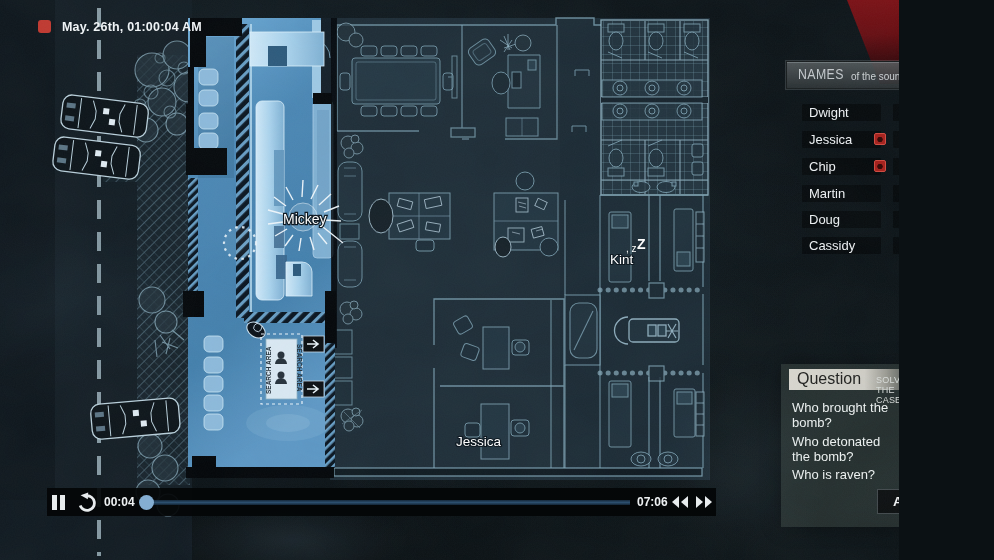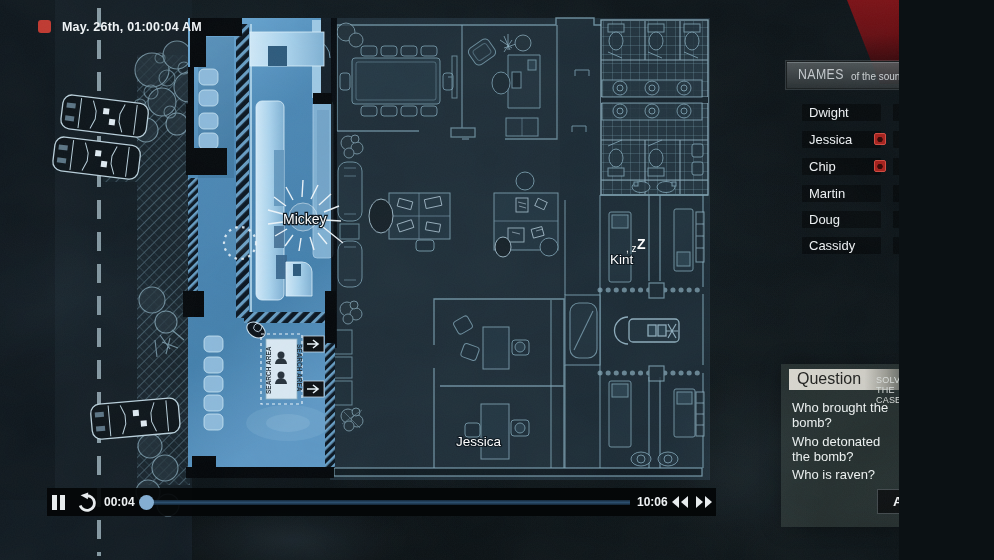--- a/index.html
+++ b/index.html
@@ -688,21 +688,21 @@
       <path d="M10.4 3.8 A7.3 7.3 0 1 1 4.2 13.5" fill="none" stroke="#e8ecee" stroke-width="2.8"></path>
       <path d="M12.2 0.4 L11.8 7.2 L4.6 3.2 Z" fill="#e8ecee"></path>
     </svg>
 
     <div class="abs" style="left:57px;top:7px;color:#eef1f3;font-size:12px;font-weight:700;transform:translateZ(0);">00:04</div>
 
     <div class="abs" style="left:99px;top:12px;width:484px;height:5px;background:linear-gradient(#15293c,#2c4f6e,#122434);"></div>
 
     <div class="abs" style="left:92px;top:7px;width:15px;height:15px;border-radius:50%;background:#84aed2;"></div>
 
-    <div class="abs" style="left:590px;top:7px;color:#eef1f3;font-size:12px;font-weight:700;transform:translateZ(0);">10:06</div>
+    <div class="abs" style="left:590px;top:7px;color:#eef1f3;font-size:12px;font-weight:700;transform:translateZ(0);">07:06</div>
 
     <svg class="abs" style="left:624px;top:6px" width="18" height="16" viewBox="0 0 18 16">
       <path d="M8 2 L8 14 L1 8 Z" fill="#e8ecee"></path>
         <path d="M17 2 L17 14 L10 8 Z" fill="#e8ecee"></path>
     </svg>
 
     <svg class="abs" style="left:648px;top:6px" width="18" height="16" viewBox="0 0 18 16">
       <path d="M1 2 L1 14 L8 8 Z" fill="#e8ecee"></path>
         <path d="M10 2 L10 14 L17 8 Z" fill="#e8ecee"></path>
     </svg>

